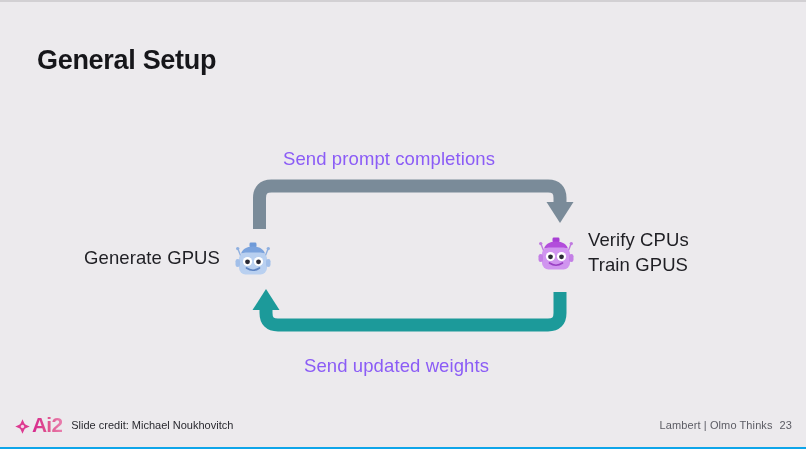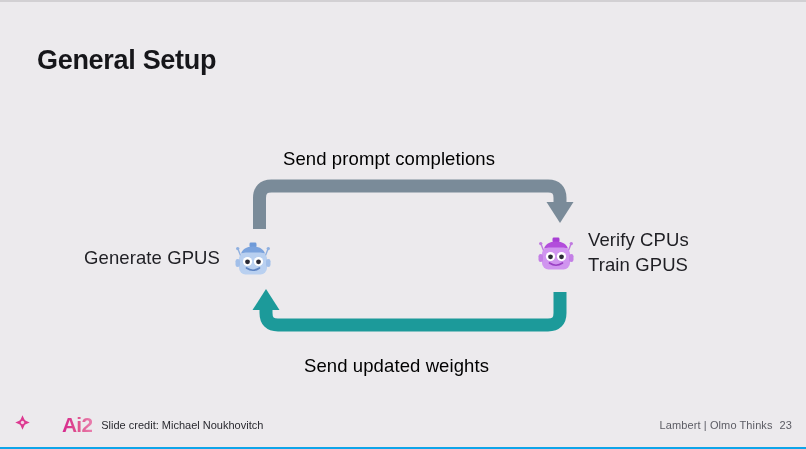--- a/index.html
+++ b/index.html
@@ -45,21 +45,21 @@
     width: 806px;
     height: 449px;
     pointer-events: none;
   }
   .diagram svg { display: block; }
 
   
   .caption {
     position: absolute;
     font-size: 18.5px;
-    color: #000000;
+    color: #8b5cf6;
     white-space: nowrap;
     letter-spacing: 0.1px;
   }
   .caption-top {
     left: 283px;
     top: 146px;
   }
   .caption-bottom {
     left: 304px;
     top: 353px;
@@ -100,22 +100,21 @@
   
   .footer-left {
     position: absolute;
     left: 14px;
     bottom: 12px;
     display: flex;
     align-items: center;
   }
   .ai2-logo {
     display: flex;
-    align-items: flex-start;
-    gap: 30px;
+    align-items: flex-end;
   }
   .ai2-mark {
     width: 17px;
     height: 17px;
     margin-right: 1px;
   }
   .ai2-word {
     font-size: 21px;
     font-weight: 700;
     letter-spacing: -0.8px;

